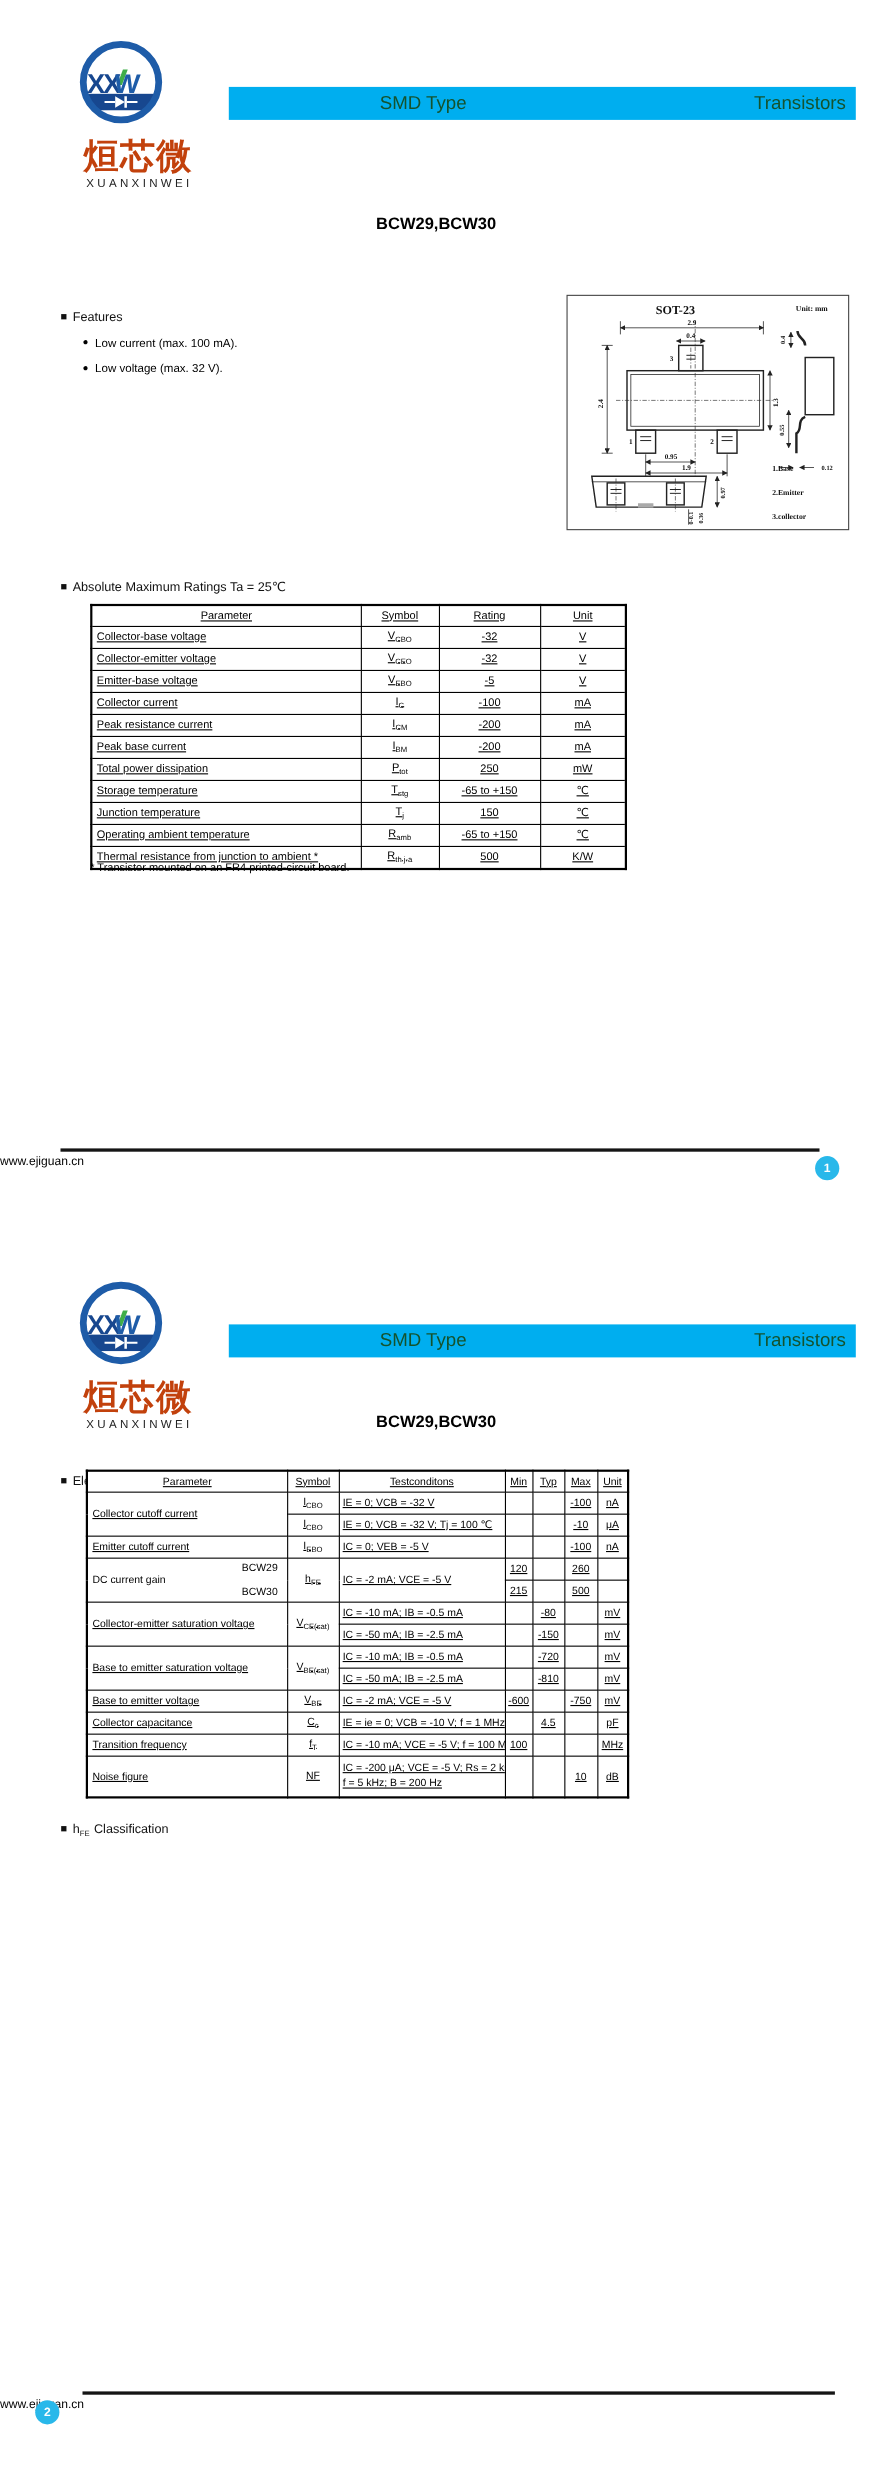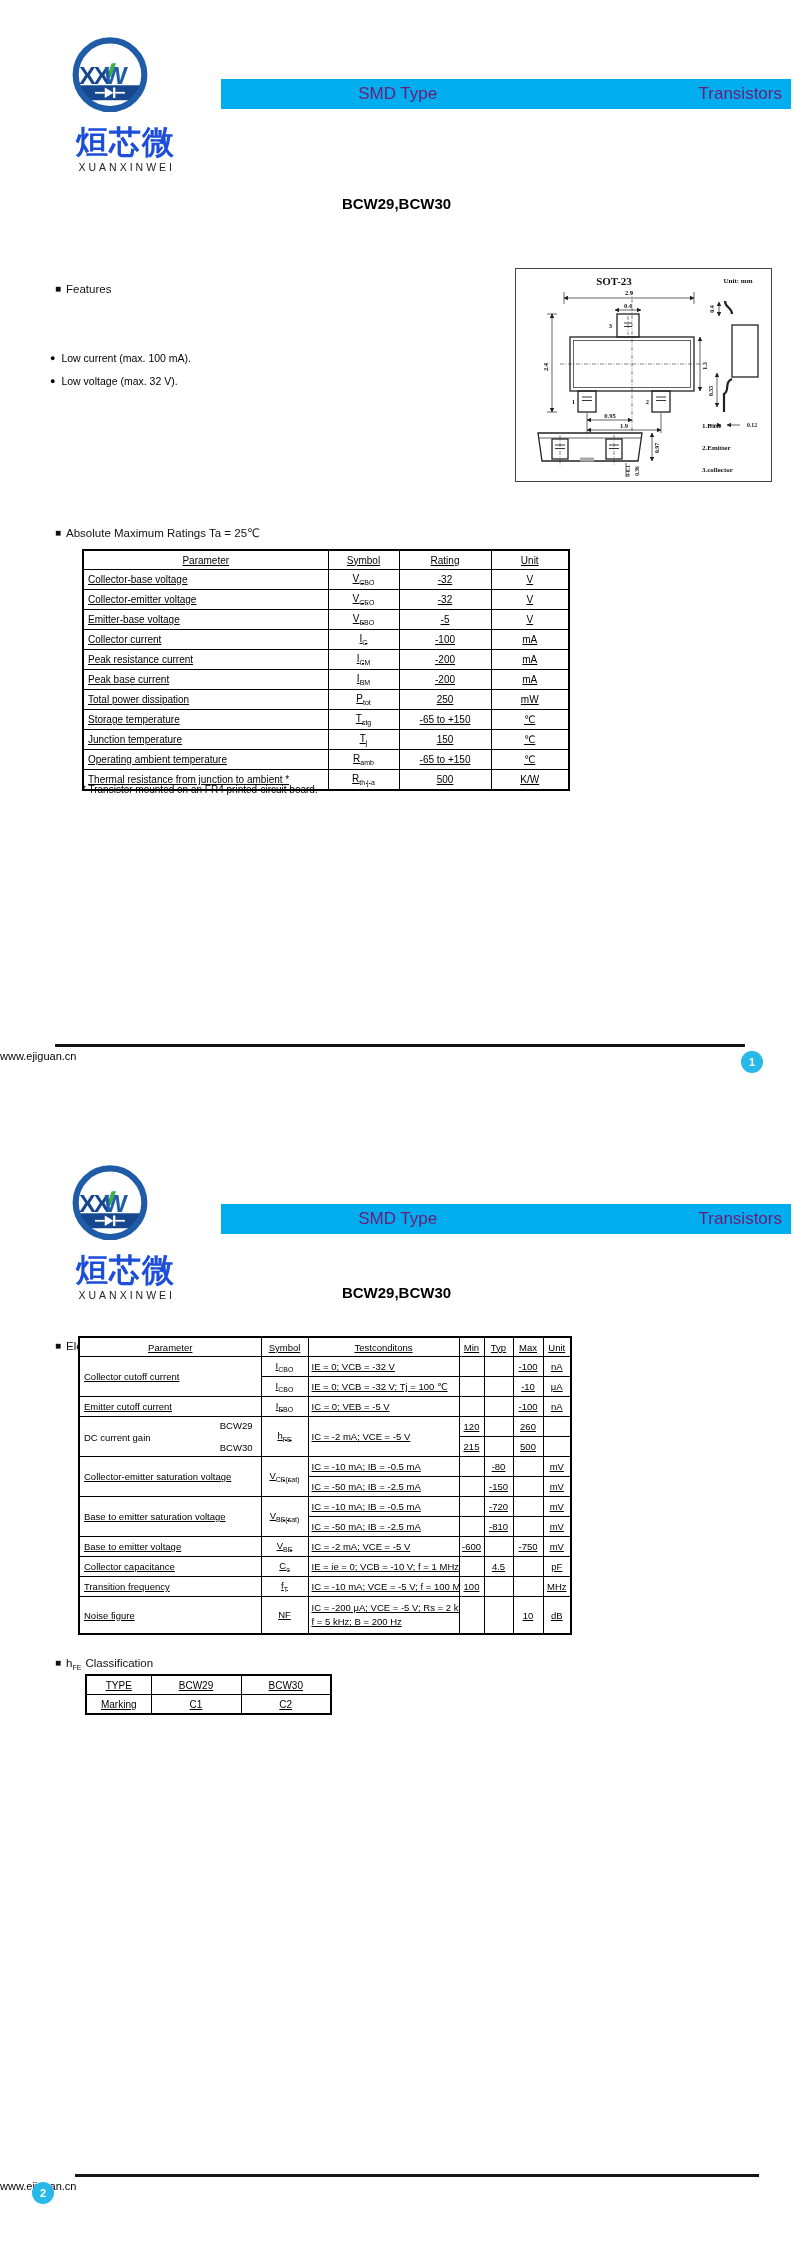--- a/index.html
+++ b/index.html
@@ -10,40 +10,40 @@
   }
   .page{position:absolute;left:0;width:793px;height:1122px;background:#fff;overflow:hidden;}
   #page1{top:0;}
   #page2{top:1122px;}
 
   
   .logo{position:absolute;left:45px;width:130px;text-align:right;}
   #page1 .logo{top:34px;}
   #page2 .logo{top:40px;}
   .logo svg{display:block;margin:0 auto;}
-  .cn-name{font-family:"DejaVu Sans",sans-serif;font-size:32px;font-weight:bold;letter-spacing:1px;line-height:1.05;color:#1d4ed8;white-space:nowrap;}
+  .cn-name{font-family:"DejaVu Sans",sans-serif;font-size:32px;font-weight:bold;letter-spacing:1px;line-height:1.05;color:#c2410c;white-space:nowrap;}
   .en-name{font-size:10.5px;letter-spacing:3px;color:#222;margin-top:1px;white-space:nowrap;}
 
   
-  .bar{position:absolute;left:221px;width:570px;height:30px;background:#00AEEF;color:#701a75;}
+  .bar{position:absolute;left:208px;width:570px;height:30px;background:#00AEEF;color:#14532d;}
   #page1 .bar{top:79px;}
   #page2 .bar{top:82px;}
   .bar .bar-left{position:absolute;left:0;width:62%;top:0;line-height:30px;text-align:center;font-size:17px;}
   .bar .bar-right{position:absolute;right:9px;top:0;line-height:30px;font-size:17px;}
 
   .doc-title{position:absolute;left:25px;width:743px;text-align:center;font-weight:bold;}
   .title-main{top:155px;font-size:17px;}
   #page1 .part-title{top:195px;font-size:15px;}
   #page2 .part-title{top:162px;font-size:15px;}
 
   .sec-heading{position:absolute;left:55px;font-size:11.5px;color:#111;}
   .marker{font-size:10px;margin-right:5px;position:relative;top:-1px;}
   .bullet{font-size:9px;margin-right:6px;position:relative;top:-1px;}
   #features-heading{top:283px;}
-  .feature-item{position:absolute;left:50px;font-size:10.5px;margin-top:46px;}
+  .feature-item{position:absolute;left:75px;font-size:10.5px;}
   #feat-0{top:306px;}
   #feat-1{top:329px;}
 
   #amr-heading{top:526px;}
   #ec-heading{top:193px;margin-top:24px;}
   #hfe-heading{top:535px;}
   sub{font-size:7px;}
 
   table{border-collapse:collapse;table-layout:fixed;background:#fff;text-decoration:underline;}
   td{border:1px solid #000;text-align:center;padding:0;overflow:hidden;white-space:nowrap;}
@@ -486,36 +486,17 @@
       <td class="nf">10</td>
       <td class="nf">dB</td>
     </tr>
   </tbody>
     </table>
 
   <div class="sec-heading" id="hfe-heading">
     <span class="marker">■</span><span>h</span><sub>FE</sub><span style="margin-left:4px">Classification</span>
   </div>
 
-  <table id="hfe-table" class="tbl-outer">
-    <colgroup>
-        <col style="width:65px">
-        <col style="width:90px">
-        <col style="width:90px">
-      </colgroup>
-    <tbody>
-        <tr>
-      <td>TYPE</td>
-      <td>BCW29</td>
-      <td>BCW30</td>
-    </tr>
-    <tr>
-      <td>Marking</td>
-      <td>C1</td>
-      <td>C2</td>
-    </tr>
-  </tbody>
-    </table>
 
   <div class="footer-line"></div>
   <div class="footer-url">www.ejiguan.cn</div>
   <div class="page-badge">2</div>
 </div>
 
 </body></html>

